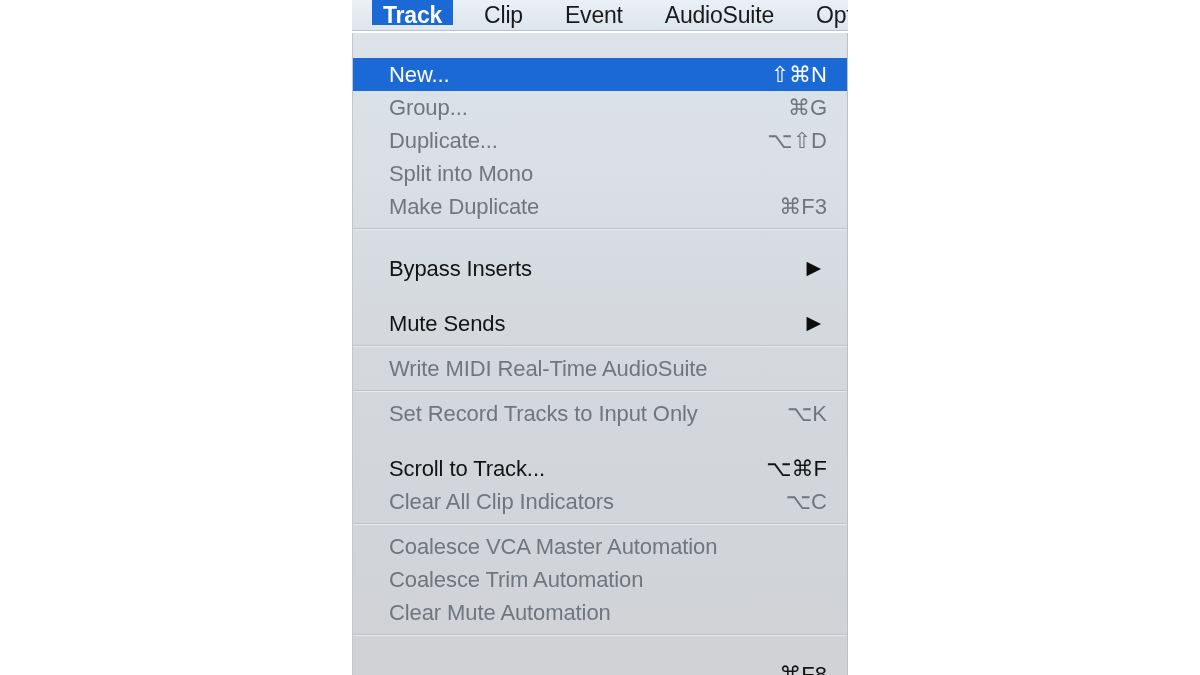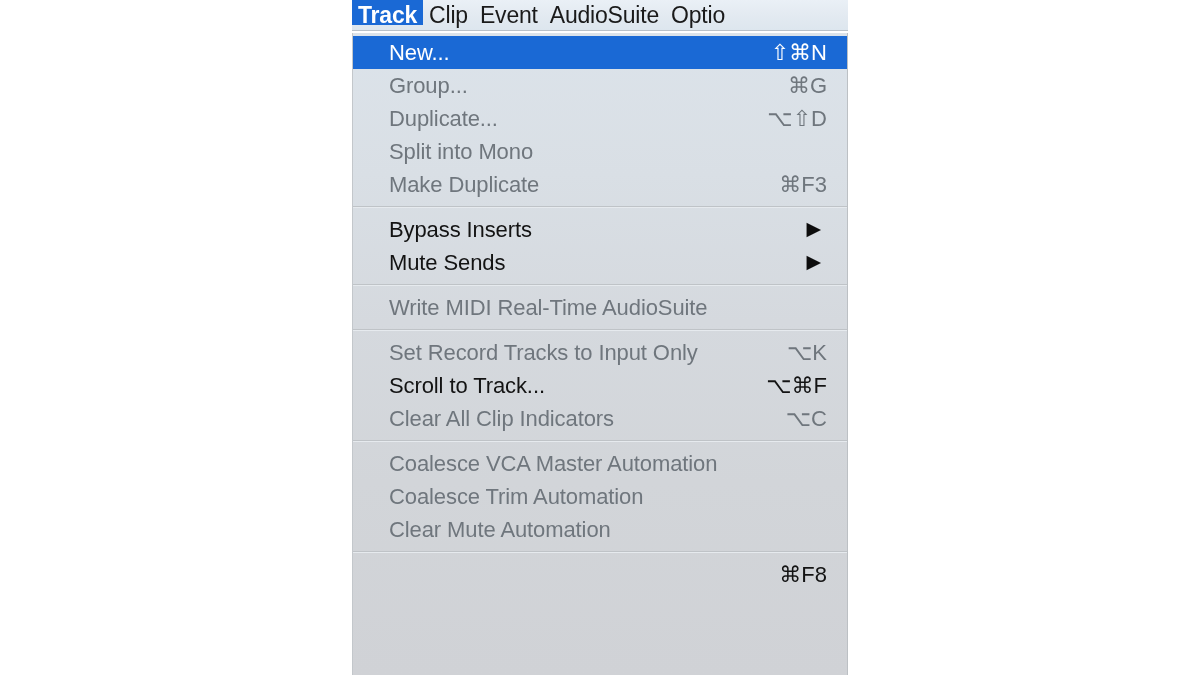--- a/index.html
+++ b/index.html
@@ -33,25 +33,26 @@
     background: linear-gradient(to bottom, #eaf0f6 0%, #e3eaf1 50%, #dde6ee 100%);
     border-bottom: 1px solid #b9c1c9;
     overflow: hidden;
     white-space: nowrap;
     box-sizing: border-box;
   }
   .mb-item {
     display: inline-block;
     height: 25px;
     line-height: 31px;
-    padding: 0 6px;
+    padding: 0 11px;
     font-size: 23px;
     color: #1a1a1a;
     vertical-align: top;
     letter-spacing: -0.2px;
+    margin-left: 20px;
   }
   .mb-item.active {
     background: #1a69d5;
     color: #ffffff;
     font-weight: bold;
   }
 
   
   #menupanel {
     position: absolute;
@@ -75,21 +76,21 @@
     position: relative;
     height: 33px;
     line-height: 33px;
     padding-left: 36px;
     padding-right: 14px;
     font-size: 22px;
     color: #6f767d;
     white-space: nowrap;
     letter-spacing: -0.1px;
   }
-  .mi.enabled { color: #131313; }
+  .mi.enabled { color: #131313; margin-top: 22px; }
   .mi.selected {
     background: #1a69d5;
     color: #ffffff;
   }
   .mi .label {
     display: inline-block;
   }
   .mi .shortcut {
     position: absolute;
     right: 20px;

